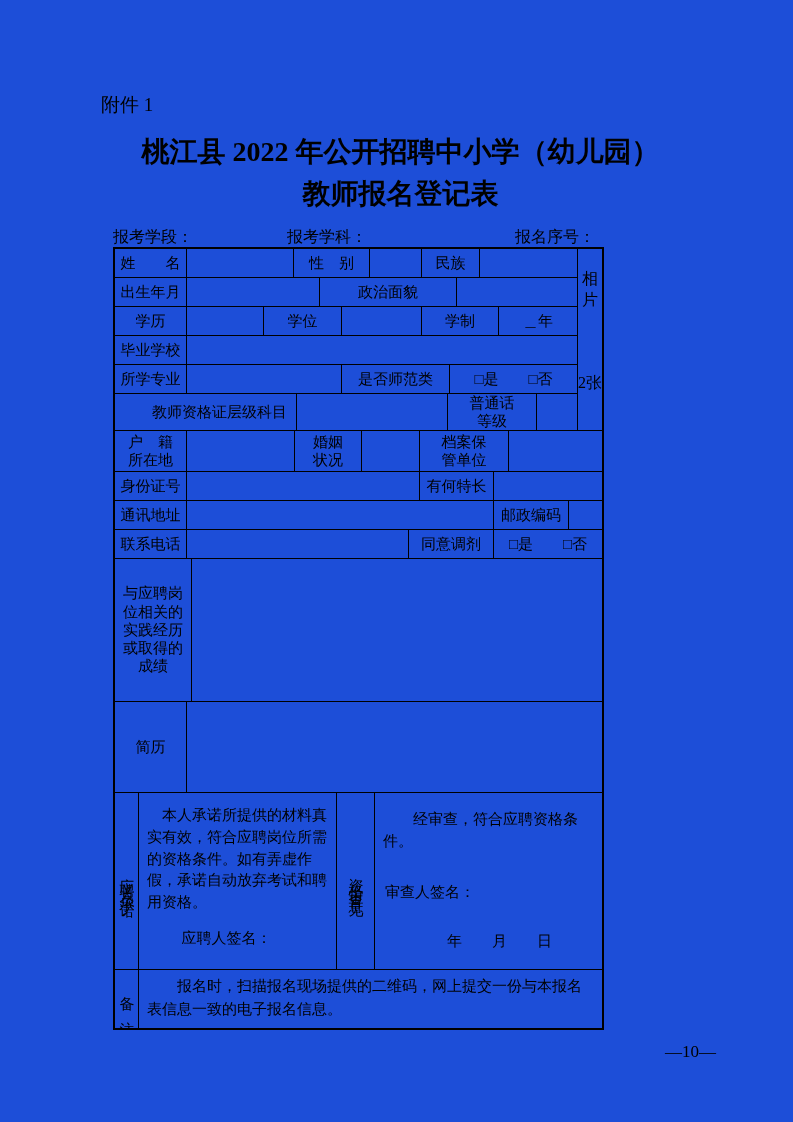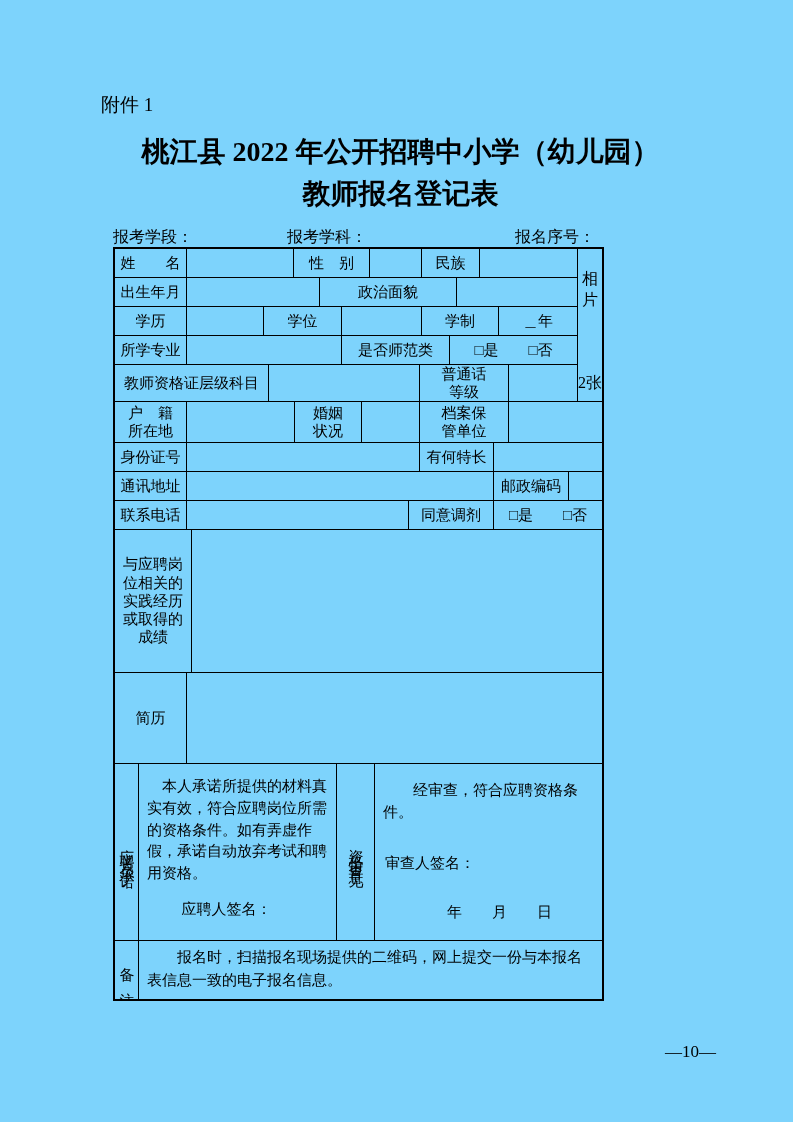--- a/index.html
+++ b/index.html
@@ -1,18 +1,18 @@
 <!DOCTYPE html>
 <html><head>
 <meta charset="utf-8">
 <style>
   html,body { margin:0; padding:0; background:#e8e8e8; }
   .page {
     position:relative; width:793px; height:1122px; margin:0 auto;
-    background:#7dd3fc; color:#000;
+    background:#1d4ed8; color:#000;
     font-family:"Liberation Serif","DejaVu Serif",serif;
   }
   .attachment { position:absolute; left:101px; top:92px; font-size:19px; }
   .doc-title {
     position:absolute; left:113px; top:131px; width:575px; margin:0;
     text-align:center; font-size:28px; font-weight:bold; line-height:42px;
   }
   .pre-header { position:absolute; left:113px; top:227px; width:575px; height:20px; font-size:16px; }
   .pre-header span { position:absolute; top:0; }
   .ph-stage  { left:0; }
@@ -26,21 +26,21 @@
   .top { display:flex; border-bottom:1px solid #000; }
   .top-left { width:462px; }
   .photo-cell {
     flex:1; border-left:1px solid #000; text-align:center;
     display:block; font-size:16px;
   }
   .photo-label { margin-top:20px; }
   .photo-count { margin-top:62px; }
 
   .r { display:flex; border-bottom:1px solid #000; }
-  .top-left .r:last-child { border-bottom:none; }
+  .top-left .r:last-child { border-bottom:none;padding-left:28px; }
   .tbl > .r:last-child { border-bottom:none; }
 
   .c {
     box-sizing:border-box; border-right:1px solid #000;
     display:flex; align-items:center; justify-content:center;
     text-align:center; overflow:hidden; padding:0 2px;
   }
   .c:last-child { border-right:none; }
   .grow { flex:1; }
   .multiline { white-space:pre-line; line-height:1.22; }
@@ -104,20 +104,24 @@
 
         <div class="r h28">
           <div class="c" style="width:72px">学历</div>
           <div class="c" style="width:77px"></div>
           <div class="c" style="width:78px">学位</div>
           <div class="c" style="width:80px"></div>
           <div class="c" style="width:77px">学制</div>
           <div class="c grow">＿年</div>
         </div>
 
+        <div class="r h28">
+          <div class="c" style="width:72px">毕业学校</div>
+          <div class="c grow"></div>
+        </div>
 
         <div class="r h28">
           <div class="c" style="width:72px">所学专业</div>
           <div class="c" style="width:155px"></div>
           <div class="c" style="width:108px">是否师范类</div>
           <div class="c grow">□是　　□否</div>
         </div>
 
         <div class="r h36">
           <div class="c" style="width:154px">教师资格证层级科目</div>

